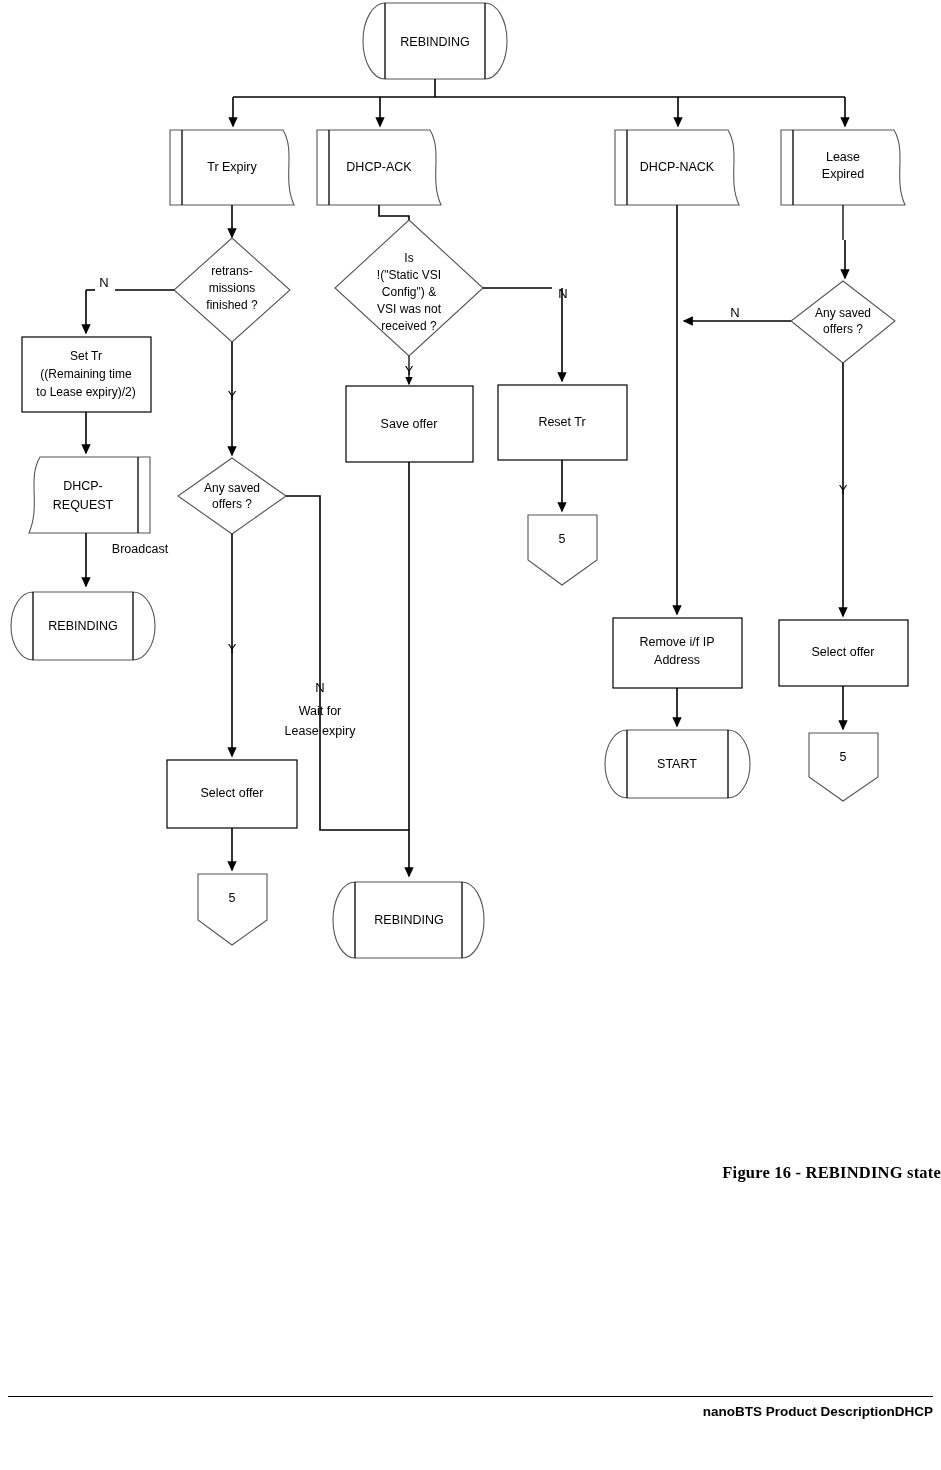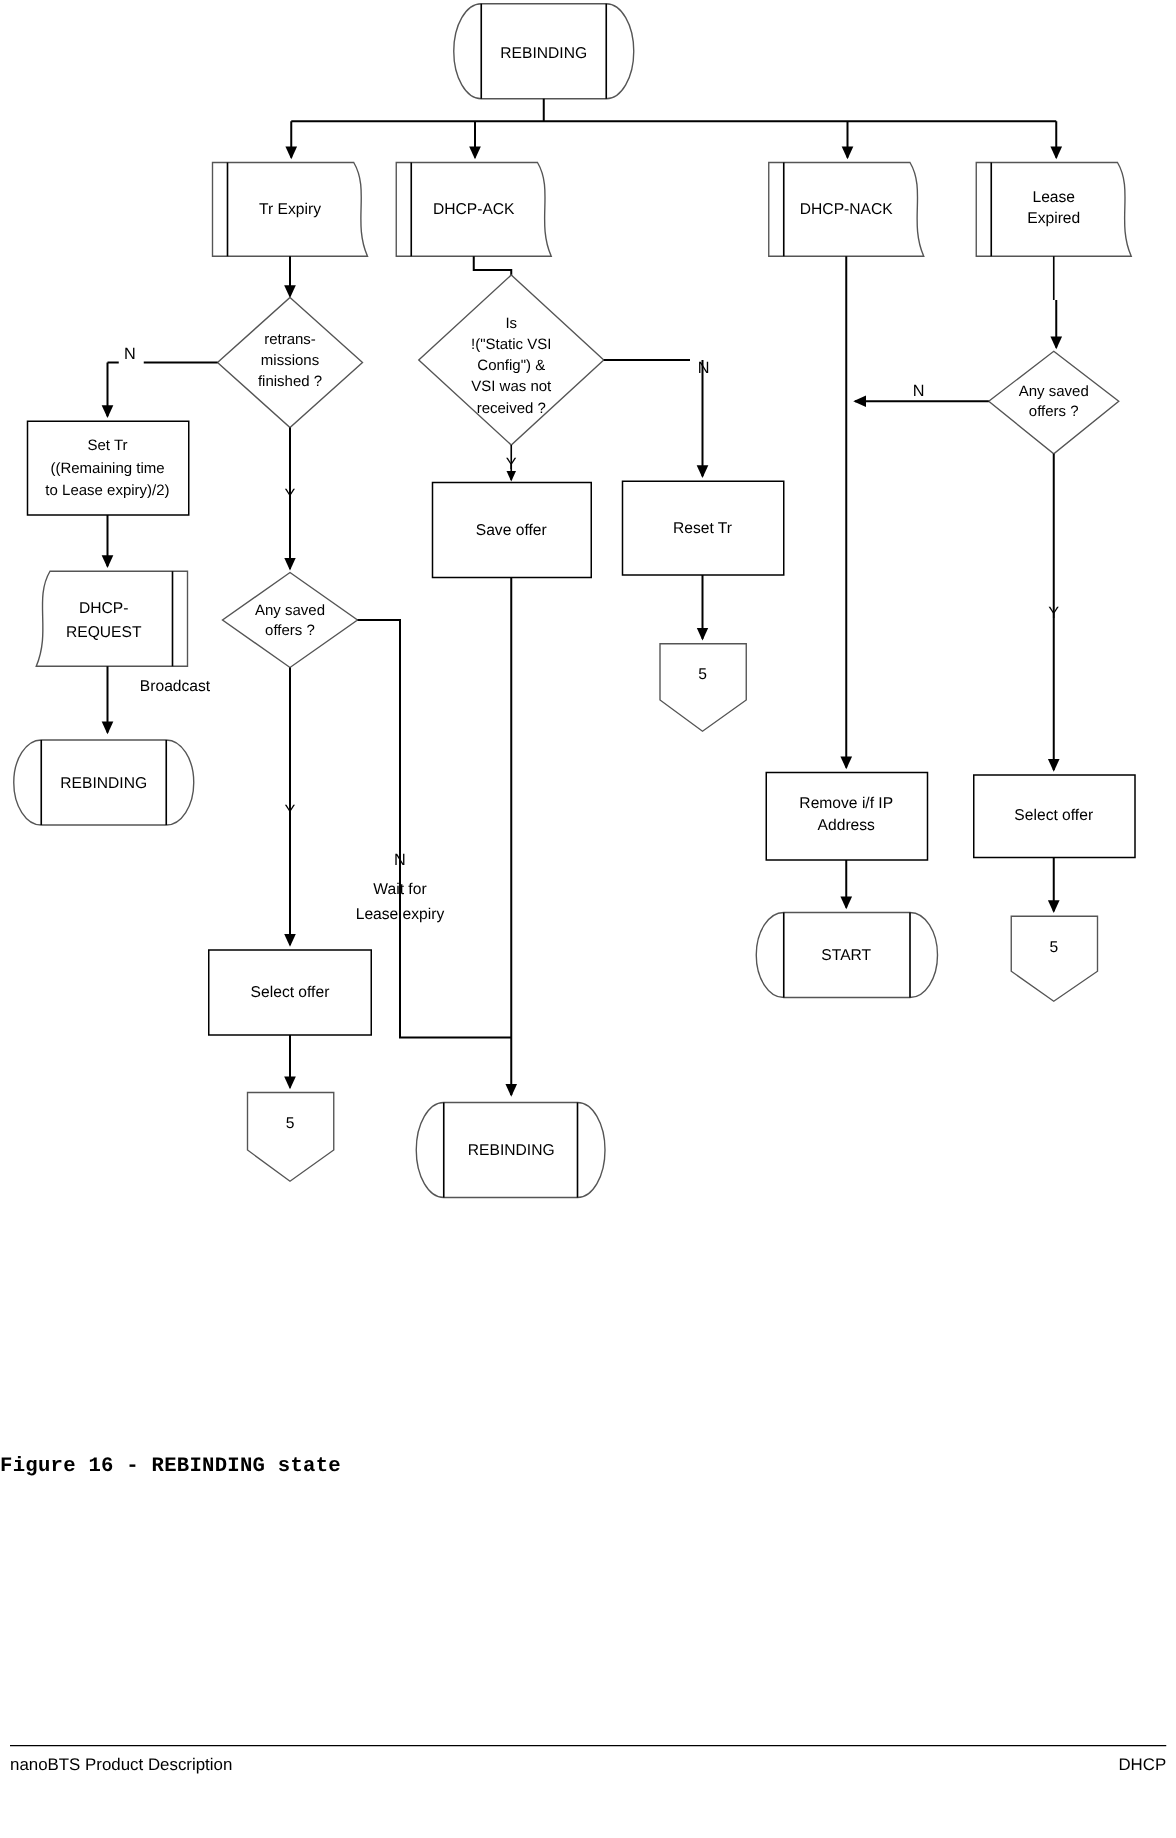--- a/index.html
+++ b/index.html
@@ -61,47 +61,48 @@
   .lbl-yn {
     font-family: "Liberation Sans", sans-serif;
     font-size: 13px;
     fill: #000000;
   }
   .caption {
     position: absolute;
     left: 0;
     top: 1163px;
     width: 941px;
-    text-align: left;
+    text-align: right;
     font-size: 16.5px;
     font-weight: bold;
-    font-family: Liberation Mono, monospace;
+    font-family: Liberation Serif, serif;
     letter-spacing: 0.2px;
   }
   .footer-rule {
     position: absolute;
     left: 8px;
     top: 1396px;
     width: 925px;
     height: 0;
     border-top: 1.4px solid #000000;
   }
   .footer {
     position: absolute;
     left: 8px;
     top: 1402px;
     width: 925px;
     font-size: 13.5px;
     font-family: "Liberation Sans", sans-serif;
   }
   .footer-row {
     display: flex;
-    justify-content: space-between;
+    justify-content: flex-end;
     align-items: baseline;
     line-height: 1.45;
+    font-weight: bold;
   }
 </style>
 </head>
 <body>
 
 <div id="page">
 
   <svg id="flow" viewBox="0 0 941 1000">
     <defs>
       <marker id="arrow" viewBox="0 0 12 12" refX="9.5" refY="6" markerWidth="7" markerHeight="7" orient="auto-start-reverse">

